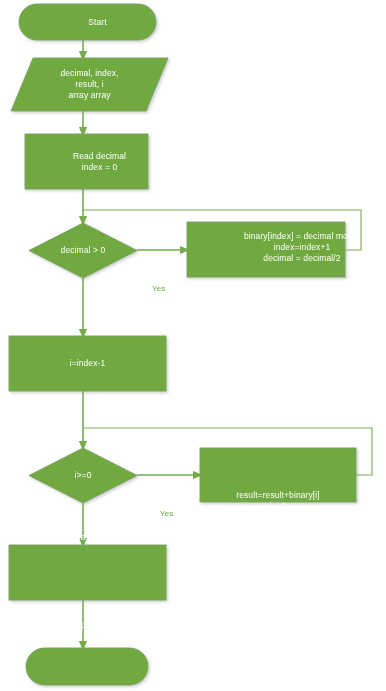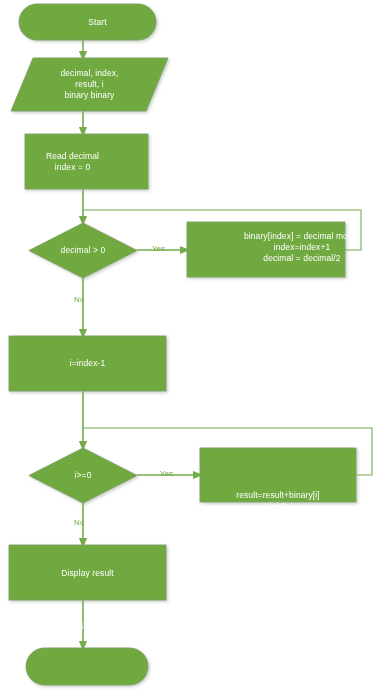--- a/index.html
+++ b/index.html
@@ -34,20 +34,21 @@
     letter-spacing: 0.1px;
     pointer-events: none;
   }
   .edge-label {
     position: absolute;
     color: #6FA93F;
     font-size: 8px;
     line-height: 9px;
     text-align: center;
     letter-spacing: 0.1px;
+    margin-top: 40px;
   }
 </style>
 </head>
 <body>
 
 <div id="flowchart-canvas">
 
   <svg id="flow-svg" viewBox="0 0 386 691">
     <defs>
       <filter id="shadow" x="-20%" y="-20%" width="150%" height="150%">
@@ -94,32 +95,32 @@
         <rect x="200" y="448" width="156" height="54" fill="#6FA93F" stroke="#7F9F66" stroke-width="0.9" filter="url(#shadow)"></rect>
         <rect x="9" y="545" width="157" height="55" fill="#6FA93F" stroke="#7F9F66" stroke-width="0.9" filter="url(#shadow)"></rect>
         <rect x="26" y="648" width="122" height="37" rx="18.5" ry="18.5" fill="#6FA93F" stroke="#7F9F66" stroke-width="0.9" filter="url(#shadow)"></rect>
       </g>
   </svg>
 
   <div>
       <div class="node-label" style="left: 29px; top: 4px; width: 137px; height: 36px; display: flex; align-items: center; justify-content: center;">Start</div>
       <div class="node-label" style="left: 11px; top: 58px; width: 157px; height: 53px; display: flex; align-items: center; justify-content: center;">decimal, index,
 result, i
-binary binary</div>
-      <div class="node-label" style="left: 11px; top: 134px; width: 123px; height: 55px; display: flex; align-items: center; justify-content: center;">Read decimal
+array array</div>
+      <div class="node-label" style="left: 25px; top: 134px; width: 123px; height: 55px; display: flex; align-items: center; justify-content: center; padding-left: 13px;">Read decimal
 index = 0</div>
       <div class="node-label" style="left: 29px; top: 223px; width: 108px; height: 55px; display: flex; align-items: center; justify-content: center;">decimal &gt; 0</div>
       <div class="node-label" style="left: 187px; top: 220px; width: 142px; height: 55px; display: flex; align-items: center; justify-content: center; padding-left: 44px;">binary[index] = decimal mod 2
 index=index+1
 decimal = decimal/2</div>
       <div class="node-label" style="left: 9px; top: 336px; width: 157px; height: 55px; display: flex; align-items: center; justify-content: center; border-radius: 26px;">i=index-1</div>
       <div class="node-label" style="left: 29px; top: 448px; width: 108px; height: 55px; display: flex; align-items: center; justify-content: center;">i&gt;=0</div>
       <div class="node-label" style="left: 200px; top: 448px; width: 156px; height: 54px; display: flex; align-items: center; justify-content: center; margin-top: 26px;">result=result+binary[i]
 i=i-1</div>
-      <div class="node-label" style="left: 9px; top: 551px; width: 157px; height: 45px; display: flex; align-items: center; justify-content: center;">Display result</div>
+      <div class="node-label" style="left: 9px; top: 515px; width: 157px; height: 45px; display: flex; align-items: center; justify-content: center;">Display result</div>
       <div class="node-label" style="left: 26px; top: 608px; width: 122px; height: 37px; display: flex; align-items: center; justify-content: center;">Stop</div>
     </div>
   <div>
       <div class="edge-label" style="left: 152px; top: 244px;">Yes</div>
       <div class="edge-label" style="left: 74px; top: 295px;">No</div>
       <div class="edge-label" style="left: 160px; top: 469px;">Yes</div>
       <div class="edge-label" style="left: 74px; top: 518px;">No</div>
     </div>
 </div>
 

